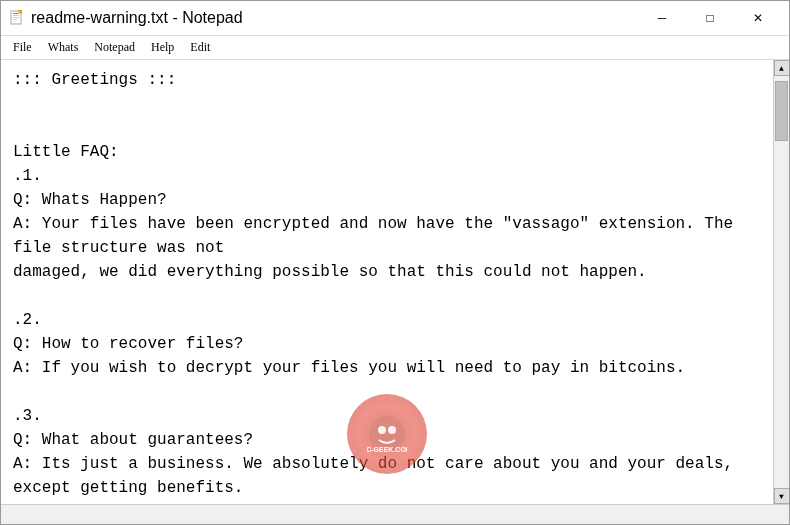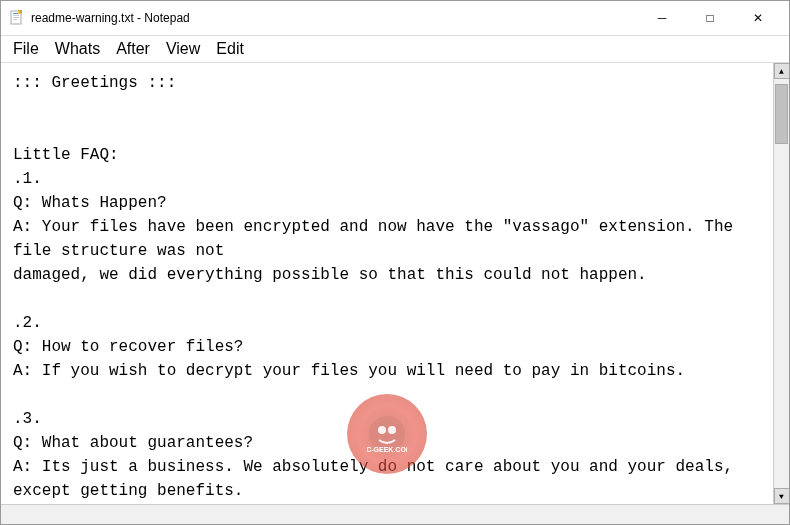--- a/index.html
+++ b/index.html
@@ -41,21 +41,21 @@
       gap: 6px;
     }
 
     .title-bar-icon {
       width: 16px;
       height: 16px;
     }
 
     .title-bar-title {
       font-family: 'Segoe UI', sans-serif;
-      font-size: 12px;
+      font-size: 16px;
       color: #000;
     }
 
     .title-bar-controls {
       display: flex;
       gap: 2px;
     }
 
     .title-bar-btn {
       width: 46px;
@@ -71,22 +71,22 @@
     }
 
     .menu-bar {
       display: flex;
       background: #fff;
       border-bottom: 1px solid #ddd;
       padding: 2px 4px;
     }
 
     .menu-item {
-      font-family: Liberation Sans, sans-serif;
-      font-size: 16px;
+      font-family: Liberation Serif, serif;
+      font-size: 12px;
       padding: 2px 8px;
       cursor: pointer;
       color: #000;
     }
 
     .editor-area {
       display: flex;
       flex: 1;
       overflow: hidden;
     }
@@ -203,22 +203,22 @@
     <div class="title-bar-controls">
       <button class="title-bar-btn">─</button>
       <button class="title-bar-btn">□</button>
       <button class="title-bar-btn close">✕</button>
     </div>
   </div>
 
   <div class="menu-bar">
     <span class="menu-item">File</span>
     <span class="menu-item">Whats</span>
-    <span class="menu-item">After</span>
-    <span class="menu-item">View</span>
+    <span class="menu-item">Notepad</span>
+    <span class="menu-item">Help</span>
     <span class="menu-item">Edit</span>
   </div>
 
   <div class="editor-area">
     <div class="editor-wrapper">
       <div class="text-content">::: Greetings :::
 
 
 Little FAQ:
 .1.

